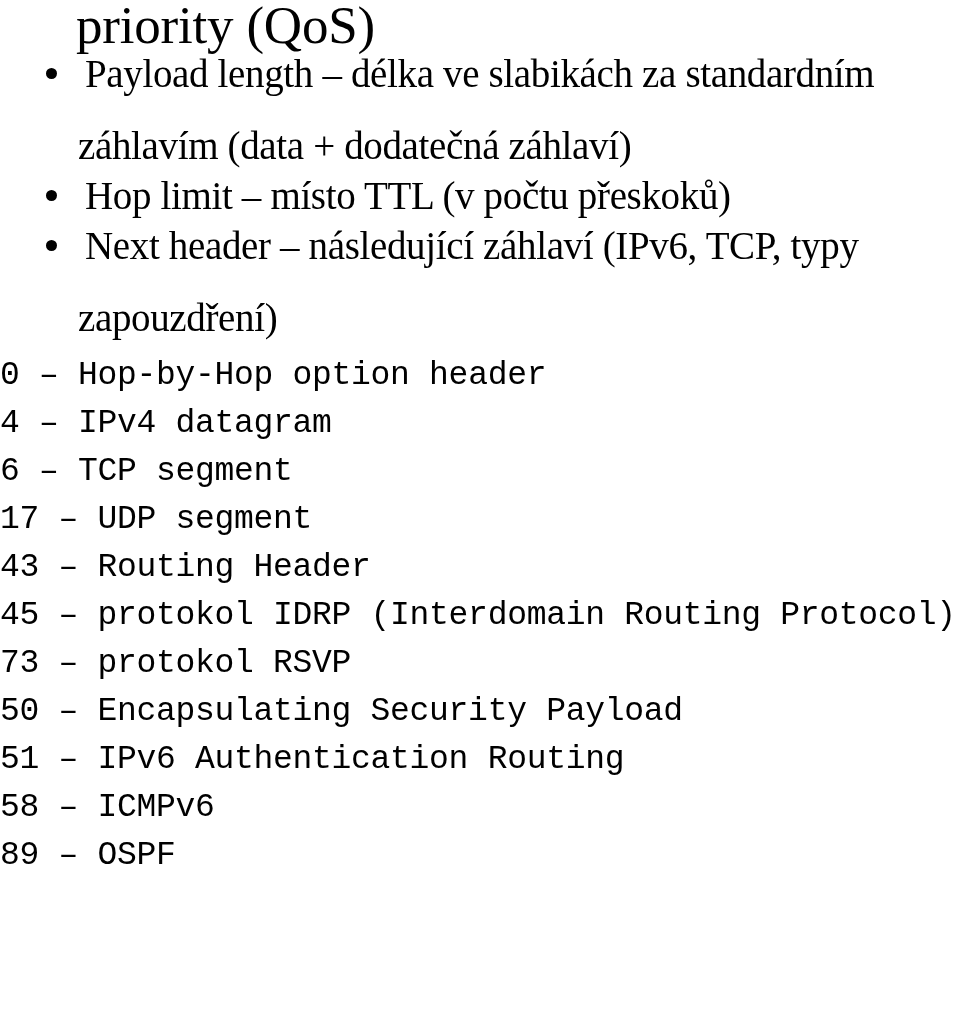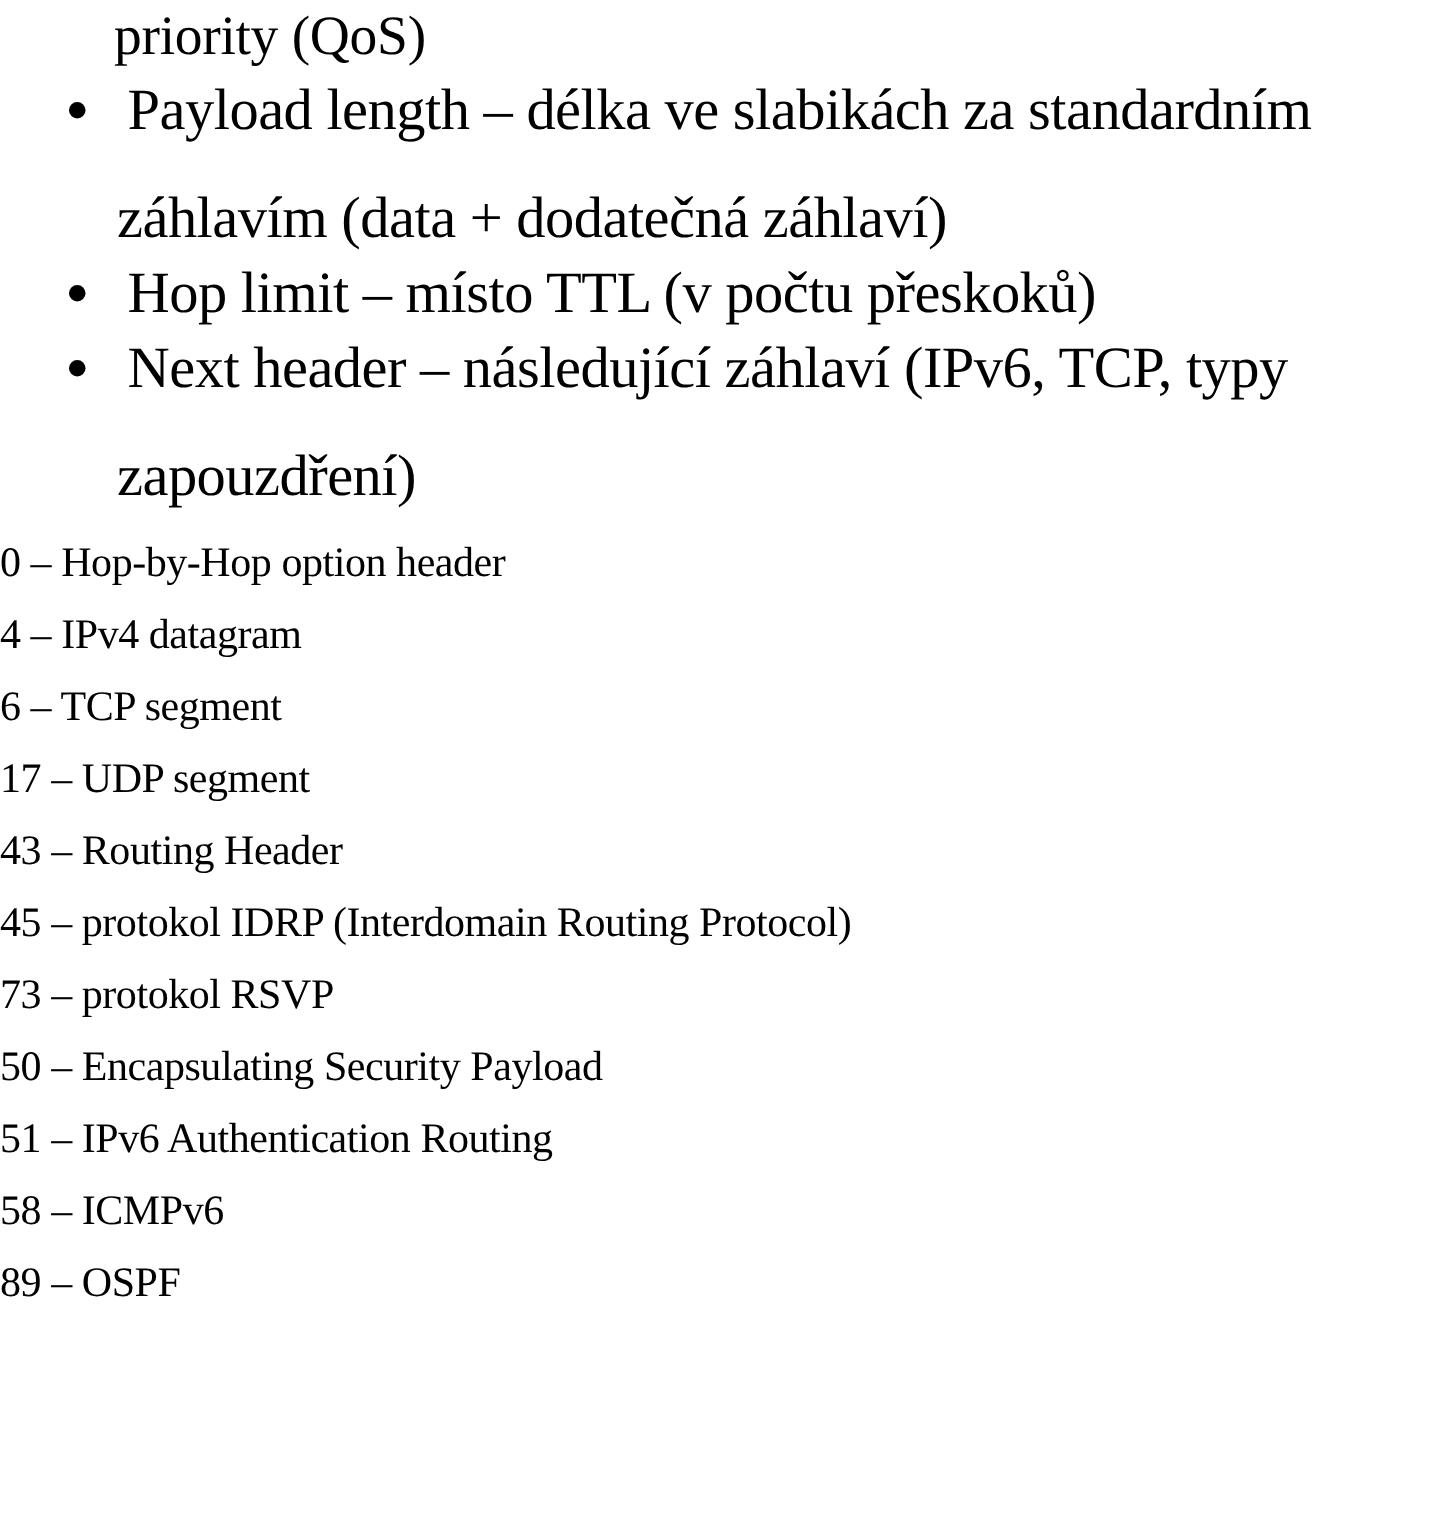--- a/index.html
+++ b/index.html
@@ -20,21 +20,21 @@
     width: 960px;
     height: 1019px;
     background: #ffffff;
   }
 
   
   .cont-top {
     position: absolute;
     left: 76px;
     top: 2px;
-    font-size: 37px;
+    font-size: 53px;
     line-height: 46px;
     letter-spacing: -0.2px;
     white-space: nowrap;
   }
 
   
   .bullets {
     position: absolute;
     left: 0;
     top: 50px;
@@ -64,24 +64,25 @@
   }
 
   
   .proto-list {
     position: absolute;
     left: 0px;
     top: 352px;
     width: 960px;
   }
   .proto-row {
-    font-size: 28px;
+    font-size: 33px;
     line-height: 48px;
     letter-spacing: -0.3px;
     white-space: nowrap;
+    font-family: Liberation Mono, monospace;
   }
   .proto-row .num { }
   .proto-row .dash { }
   .proto-row .desc { }
 </style>
 </head>
 <body>
 
 <div id="slide">
 

